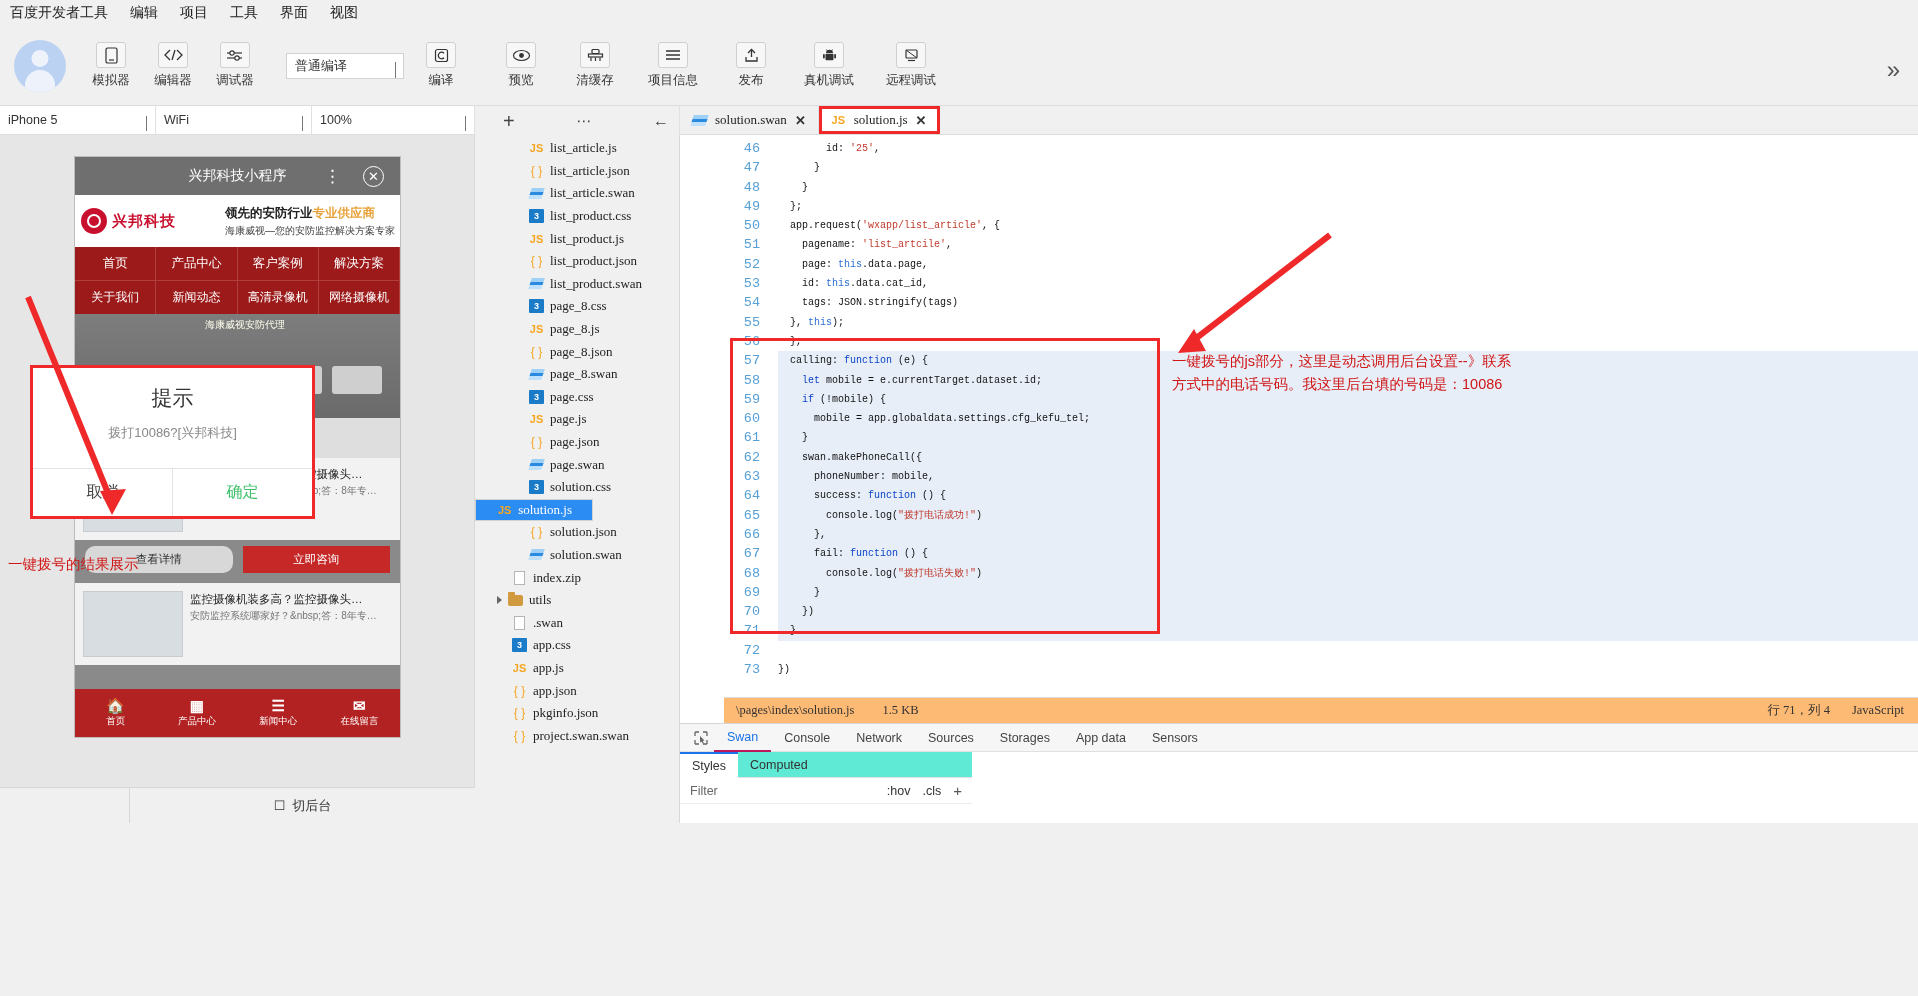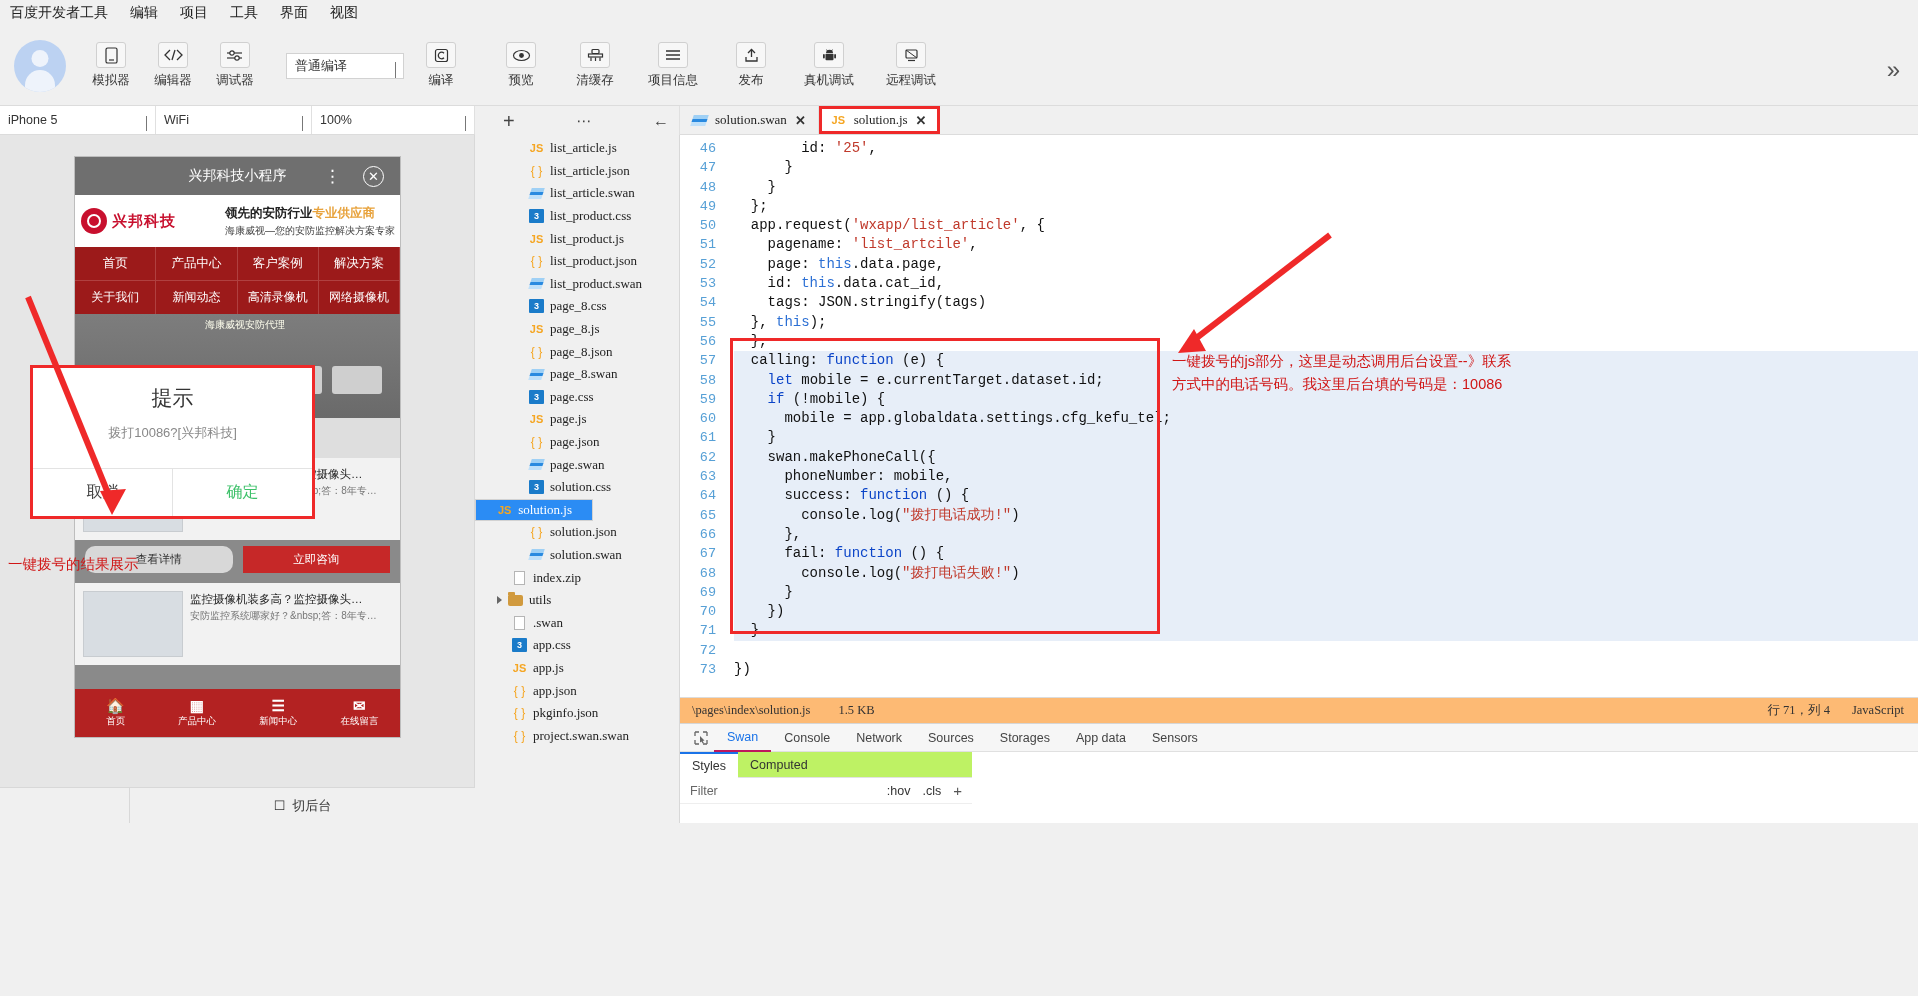--- a/index.html
+++ b/index.html
@@ -166,38 +166,38 @@
     background: linear-gradient(#9fd0f5 0 33%, #2a8ae0 33% 66%, #bfe0fa 66%);
     transform: skewX(-18deg); width: 13px; height: 11px;
   }
   .ic-css { background:#1a7bc9; color:#fff; font-size:9px; border-radius:1px; width:13px; height:14px;}
   .ic-file { width:11px; height:14px; border:1px solid #b5b5b5; background:#fff; }
   .ic-folder { width:15px; height:11px; background:#d19a3e; border-radius:1px 2px 2px 2px; position:relative;}
   .ic-folder::before{content:"";position:absolute;top:-3px;left:0;width:7px;height:3px;background:#d19a3e;border-radius:1px 1px 0 0;}
   .arrow-r { width:0;height:0;border-left:5px solid #666;border-top:4px solid transparent;border-bottom:4px solid transparent; margin-left:2px;}
 
   
-  .editor-pane { flex: 1; display: flex; flex-direction: column; background: #fff; position:relative;}
+  .editor-pane { flex: 1; display: flex; flex-direction: column; background: #fff; position:relative;padding-left:44px;}
   .etab {
     display:flex; align-items:center; gap:8px; padding: 0 12px; font-size: 13px;
     font-family: "Liberation Serif", serif; color:#222; background:#f0f0f0; cursor:pointer;
     border-right:1px solid #e2e2e2;
   }
   .etab.active { background: #fff; }
   .etab .x { font-size: 13px; color:#333; font-weight:bold; font-family:"Liberation Sans",sans-serif;}
   .etab.boxed { outline: 3px solid #ef2929; outline-offset:-3px; background:#fff; }
   .code-area { flex:1; display:flex; overflow:hidden; position:relative; background:#fff;}
   .gutter {
     width: 44px; text-align: right; padding: 4px 8px 0 0;
     font-family: "Liberation Mono", monospace; font-size: 13.5px; color: #57a0d6;
     line-height: 19.3px; user-select:none; background:#fff;
   }
   .code {
     flex: 1; padding: 4px 0 0 10px;
-    font-family: "Liberation Mono", monospace; font-size: 14px; line-height: 19.3px;
+    font-family: "Liberation Mono", monospace; font-size: 10px; line-height: 19.3px;
     color: #111; white-space: pre; overflow: hidden;
   }
   .code .ln { height: 19.3px; }
   .code .hl { background:#e7eef8; }
   .kw { color: #0b44c8; }
   .fn { color: #2b6fd4; }
   .str { color: #c0392b; }
 
   
   .redbox {
@@ -223,21 +223,21 @@
 
   
   .devtools { height: 100px; border-top: 1px solid #d6d6d6; background:#fff; display:flex; flex-direction:column;}
   .dt-tabs { height: 28px; display:flex; align-items:center; gap:0; background:#f6f6f6; border-bottom:1px solid #e0e0e0; padding-left:8px;}
   .dt-ins { width:26px; display:flex; align-items:center; justify-content:center; color:#666; }
   .dt-tab { padding: 0 13px; height:28px; display:flex; align-items:center; font-size:12.5px; color:#444; cursor:pointer;}
   .dt-tab.active { color:#1a73e8; border-bottom: 2px solid #be185d; }
   .dt-body { flex:1; display:flex; }
   .dt-left { flex:1; background:#fff; border-right:1px solid #e2e2e2; position:relative;}
   .dt-right { width: 292px; background:#fff; }
-  .dt-styles { height:26px; display:flex; align-items:center; background:#bef264; border-bottom:1px solid #e2e2e2;}
+  .dt-styles { height:26px; display:flex; align-items:center; background:#5eead4; border-bottom:1px solid #e2e2e2;}
   .dt-styles .st { padding:0 12px; font-size:12.5px; color:#333;}
   .dt-styles .st.active { background:#fff; border-top:2px solid #1a73e8;  height:26px; display:flex; align-items:center;}
   .dt-filter { height:26px; display:flex; align-items:center; border-bottom:1px solid #eee; font-size:12.5px; color:#666; padding:0 10px;}
   .dt-filter .spacer{flex:1;}
   .dt-filter .hov { color:#333; padding-right:12px;}
   .dt-filter .cls { color:#333; padding-right:12px;}
   .dt-filter .plus { color:#555; font-size:15px;}
   .page-chip {
     position:absolute; left:0; bottom:0; background:#2b8cf4; color:#fff;
     font-size:12.5px; padding:2px 8px;

